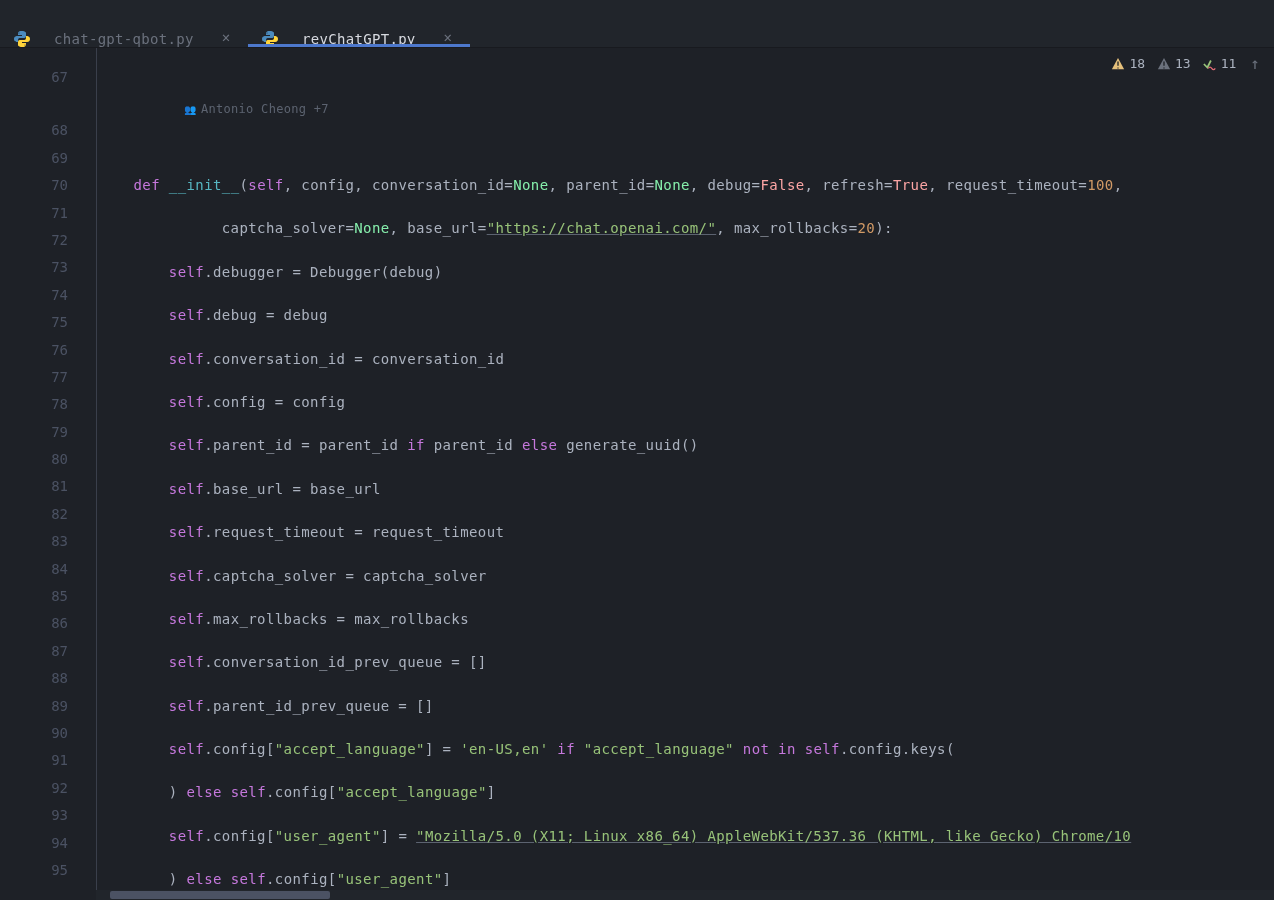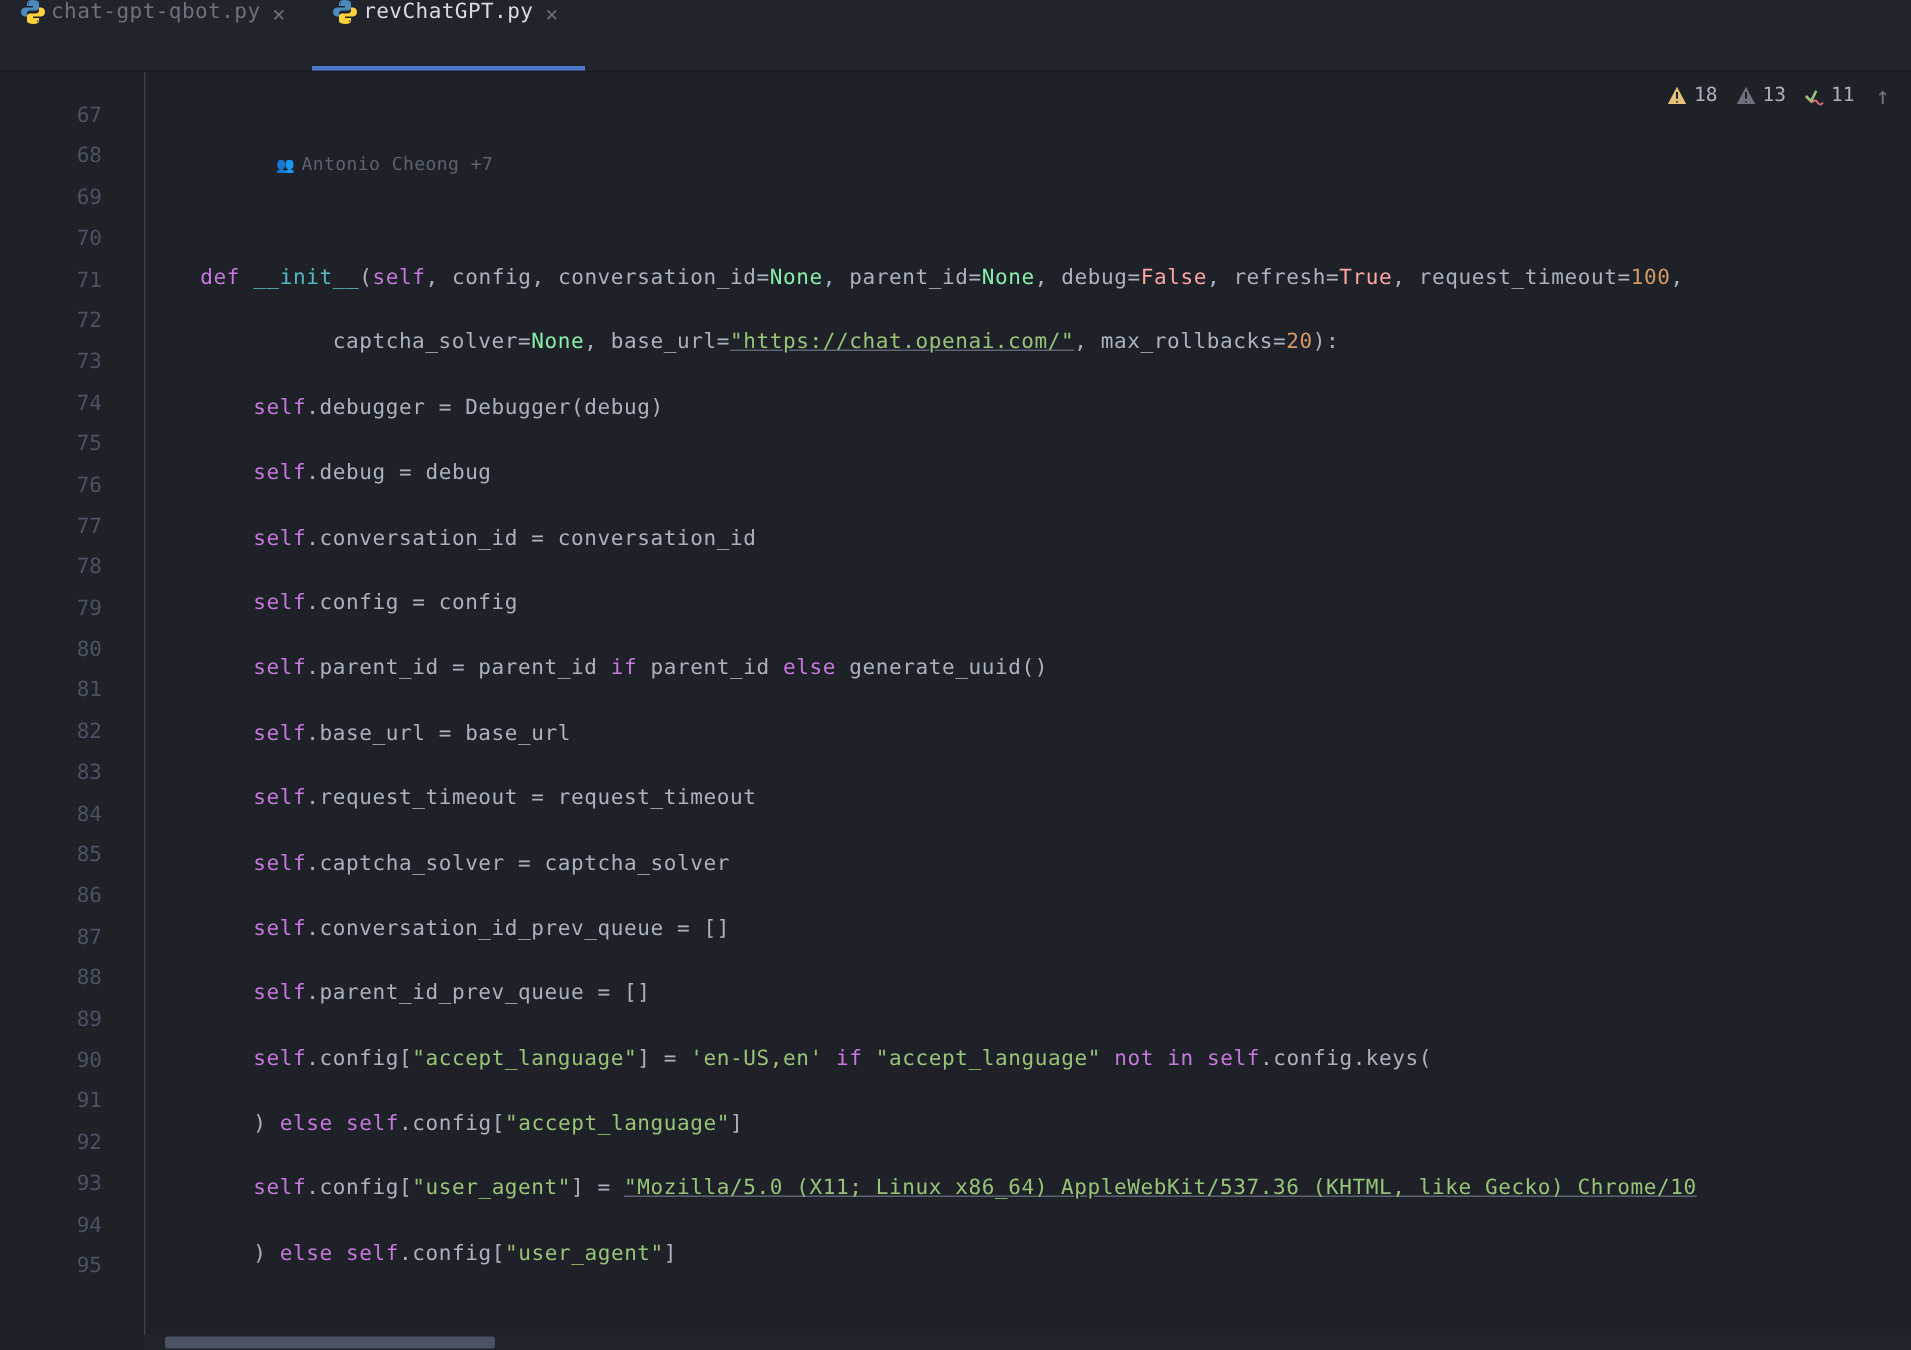--- a/index.html
+++ b/index.html
@@ -14,26 +14,27 @@
 }
 .tabs {
   display: flex;
   background: #21252b;
   height: 48px;
   align-items: stretch;
   border-bottom: 1px solid #181a1f;
 }
 .tab {
   display: flex;
-  align-items: flex-start;
+  align-items: flex-end;
   padding: 0 14px;
-  gap: 4px;
+  gap: 24px;
   color: #6b717d;
   cursor: pointer;
   position: relative;
+  margin-top: 36px;
 }
 .tab.active {
   color: #d7dae0;
 }
 .tab.active::after {
   content: '';
   position: absolute;
   bottom: 0; left: 0; right: 0;
   height: 3px;
   background: #4d78cc;
@@ -164,21 +165,21 @@
           <path fill="none" stroke="#98c379" stroke-width="2" d="M1 6l4 4L9 2"></path>
           <path fill="none" stroke="#e06c75" stroke-width="1.5" d="M6 11q2-3 4 0t4 0"></path>
         </svg>
       <span>11</span>
     </div>
     <span class="up-arrow">↑</span>
   </div>
 
   <div class="gutter" id="gutter">
       <div style="height: 4px;"></div>
-      <div class="gutter-line" style="">67</div>
+      <div class="gutter-line" style="margin-bottom: 26px;">67</div>
       <div class="gutter-line">68</div>
       <div class="gutter-line">69</div>
       <div class="gutter-line">70</div>
       <div class="gutter-line">71</div>
       <div class="gutter-line">72</div>
       <div class="gutter-line">73</div>
       <div class="gutter-line">74</div>
       <div class="gutter-line">75</div>
       <div class="gutter-line">76</div>
       <div class="gutter-line">77</div>
@@ -211,20 +212,21 @@
 <div class="code-line">   <span class="kw">def </span><span class="mg">__init__</span><span class="pn">(</span><span class="slf">self</span><span>, config, conversation_id=</span><span class="nn">None</span><span>, parent_id=</span><span class="nn">None</span><span>, debug=</span><span class="bl">False</span><span>, refresh=</span><span class="bl">True</span><span>, request_timeout=</span><span class="num">100</span><span>,</span></div>
 <div class="code-line"><span>             captcha_solver=</span><span class="nn">None</span><span>, base_url=</span><span class="strlk">"https://chat.openai.com/"</span><span>, max_rollbacks=</span><span class="num">20</span><span>):</span></div>
 <div class="code-line">       <span class="slf">self</span><span>.debugger = Debugger(debug)</span></div>
 <div class="code-line">       <span class="slf">self</span><span>.debug = debug</span></div>
 <div class="code-line">       <span class="slf">self</span><span>.conversation_id = conversation_id</span></div>
 <div class="code-line">       <span class="slf">self</span><span>.config = config</span></div>
 <div class="code-line">       <span class="slf">self</span><span>.parent_id = parent_id </span><span class="kw">if</span><span> parent_id </span><span class="kw">else</span><span> generate_uuid()</span></div>
 <div class="code-line">       <span class="slf">self</span><span>.base_url = base_url</span></div>
 <div class="code-line">       <span class="slf">self</span><span>.request_timeout = request_timeout</span></div>
 <div class="code-line">       <span class="slf">self</span><span>.captcha_solver = captcha_solver</span></div>
+<div class="code-line">       <span class="slf">self</span><span>.max_rollbacks = max_rollbacks</span></div>
 <div class="code-line">       <span class="slf">self</span><span>.conversation_id_prev_queue = []</span></div>
 <div class="code-line">       <span class="slf">self</span><span>.parent_id_prev_queue = []</span></div>
 <div class="code-line">       <span class="slf">self</span><span>.config[</span><span class="str">"accept_language"</span><span>] = </span><span class="str">'en-US,en'</span><span> </span><span class="kw">if</span><span> </span><span class="str">"accept_language"</span><span> </span><span class="kw">not in</span><span> </span><span class="slf">self</span><span>.config.keys(</span></div>
 <div class="code-line">       <span>) </span><span class="kw">else</span><span> </span><span class="slf">self</span><span>.config[</span><span class="str">"accept_language"</span><span>]</span></div>
 <div class="code-line">       <span class="slf">self</span><span>.config[</span><span class="str">"user_agent"</span><span>] = </span><span class="strlk">"Mozilla/5.0 (X11; Linux x86_64) AppleWebKit/537.36 (KHTML, like Gecko) Chrome/10</span></div>
 <div class="code-line">       <span>) </span><span class="kw">else</span><span> </span><span class="slf">self</span><span>.config[</span><span class="str">"user_agent"</span><span>]</span></div>
 
 
 
 

